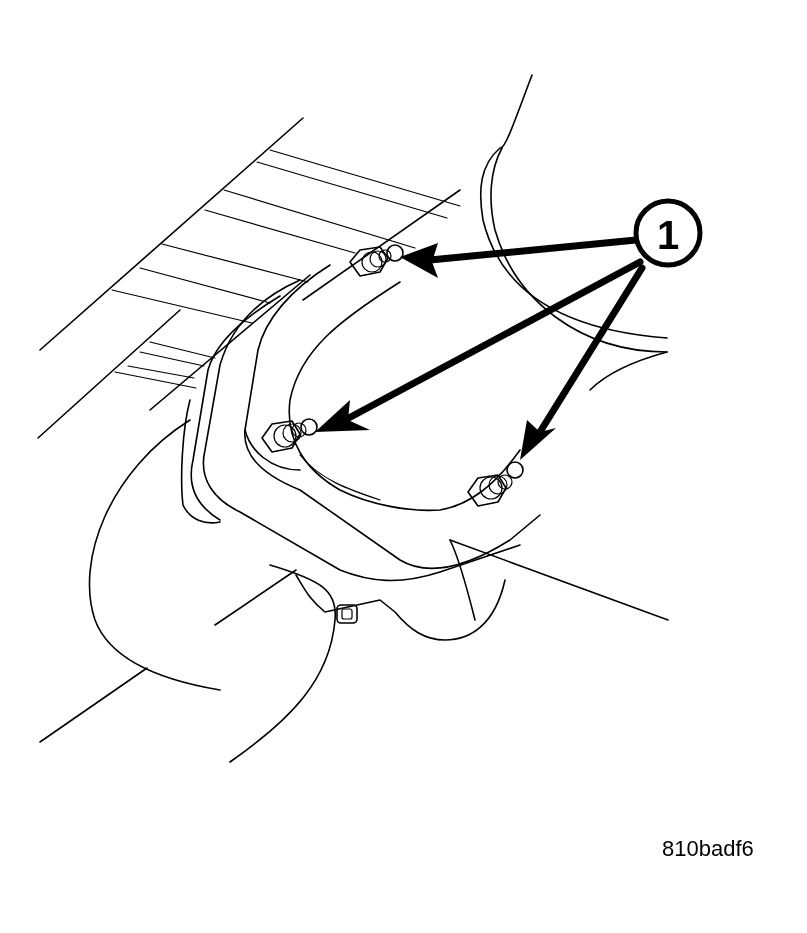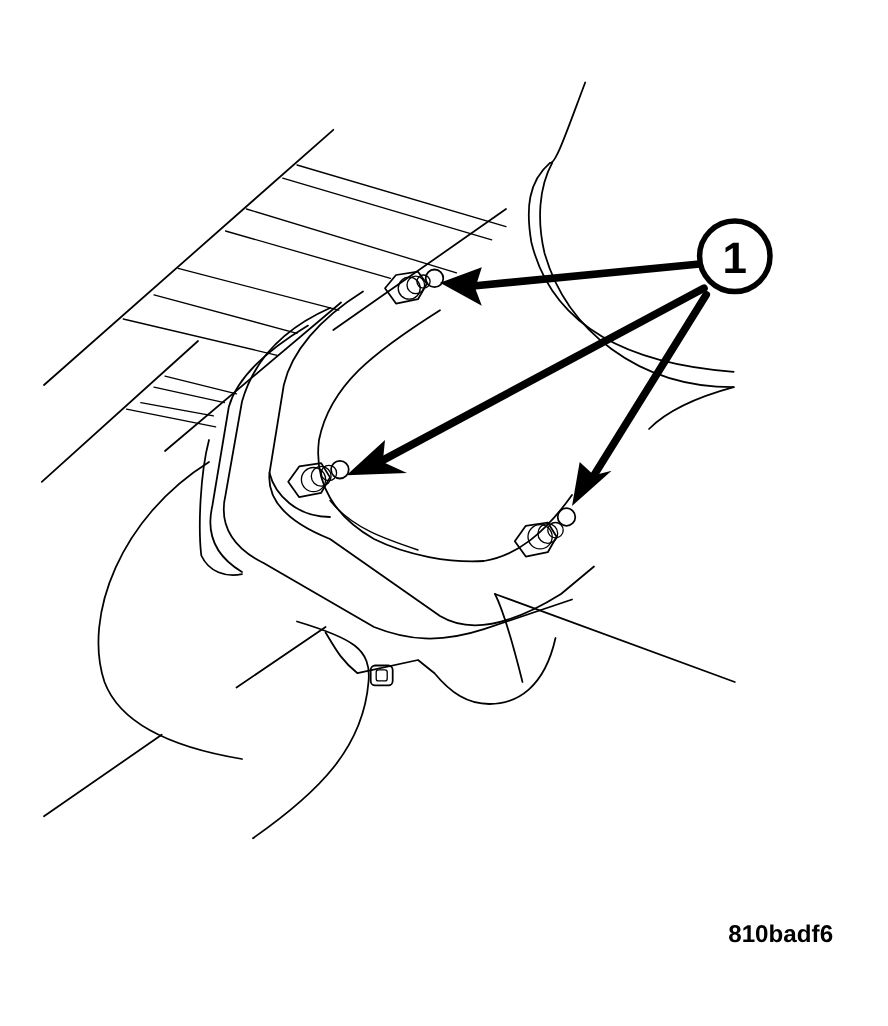--- a/index.html
+++ b/index.html
@@ -6,21 +6,21 @@
   body { width: 807px; height: 933px; position: relative; overflow: hidden; }
   #canvas { position: absolute; left: 0; top: 0; width: 807px; height: 933px; }
   .ln { fill: none; stroke: #000; stroke-width: 1.6; stroke-linecap: round; stroke-linejoin: round; }
   .thin { fill: none; stroke: #000; stroke-width: 1.2; stroke-linecap: round; }
   .arrow { stroke: #000; stroke-width: 7; stroke-linecap: round; fill: none; }
   .head { fill: #000; stroke: none; }
   .callout-circle { fill: #fff; stroke: #000; stroke-width: 5; }
   .callout-text { position: absolute; left: 638px; top: 205px; width: 60px; text-align: center;
     font-family: "Liberation Sans", sans-serif; font-weight: bold; font-size: 40px; color: #000; line-height: 60px; }
   .figure-id { position: absolute; left: 662px; top: 836px;
-    font-family: "Liberation Sans", sans-serif; font-weight: bold; font-size: 22px; color: #000; }
+    font-family: "Liberation Sans", sans-serif; font-weight: normal; font-size: 22px; color: #000; }
 </style>
 </head>
 <body>
 
 <svg id="canvas" viewBox="0 0 807 933" xmlns="http://www.w3.org/2000/svg">
 
   <g>
     <line class="ln" x1="40" y1="350" x2="303" y2="118"></line>
     <line class="ln" x1="38" y1="438" x2="180" y2="310"></line>
     <line class="ln" x1="150" y1="410" x2="310" y2="275"></line>

